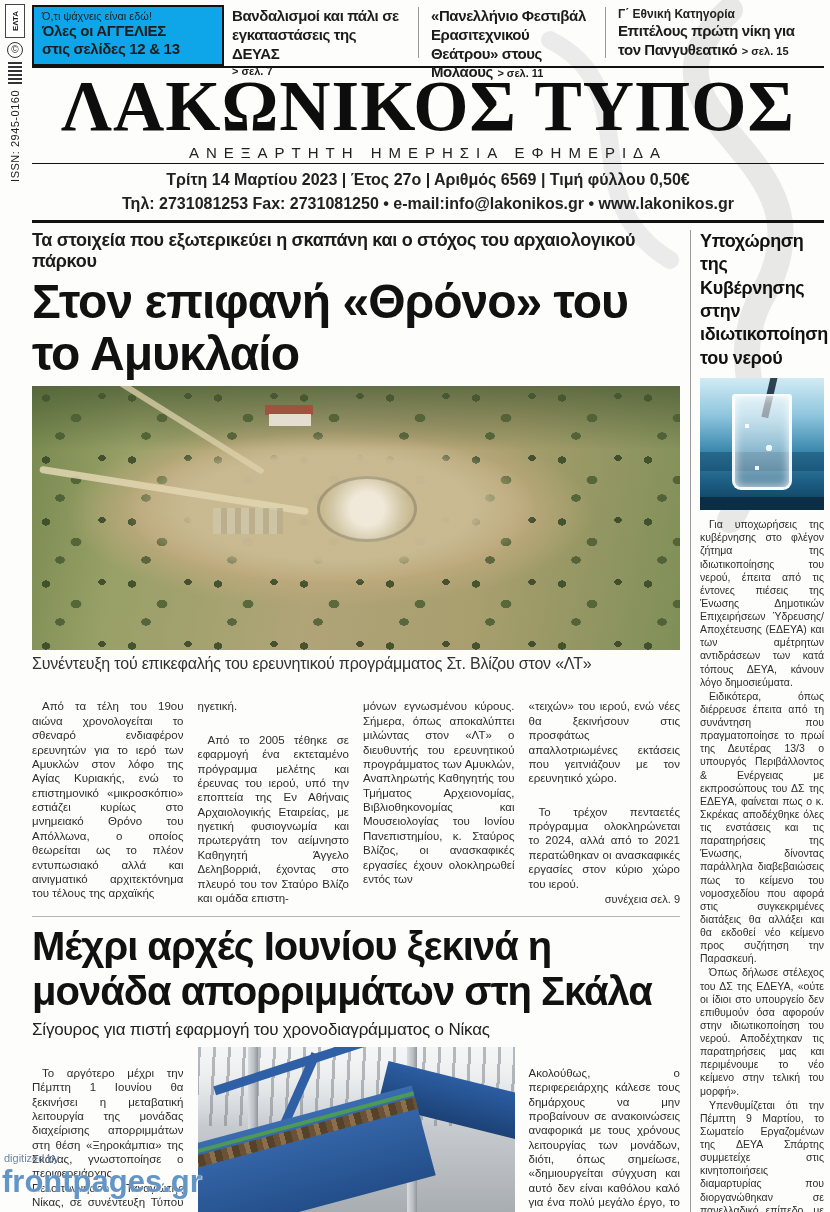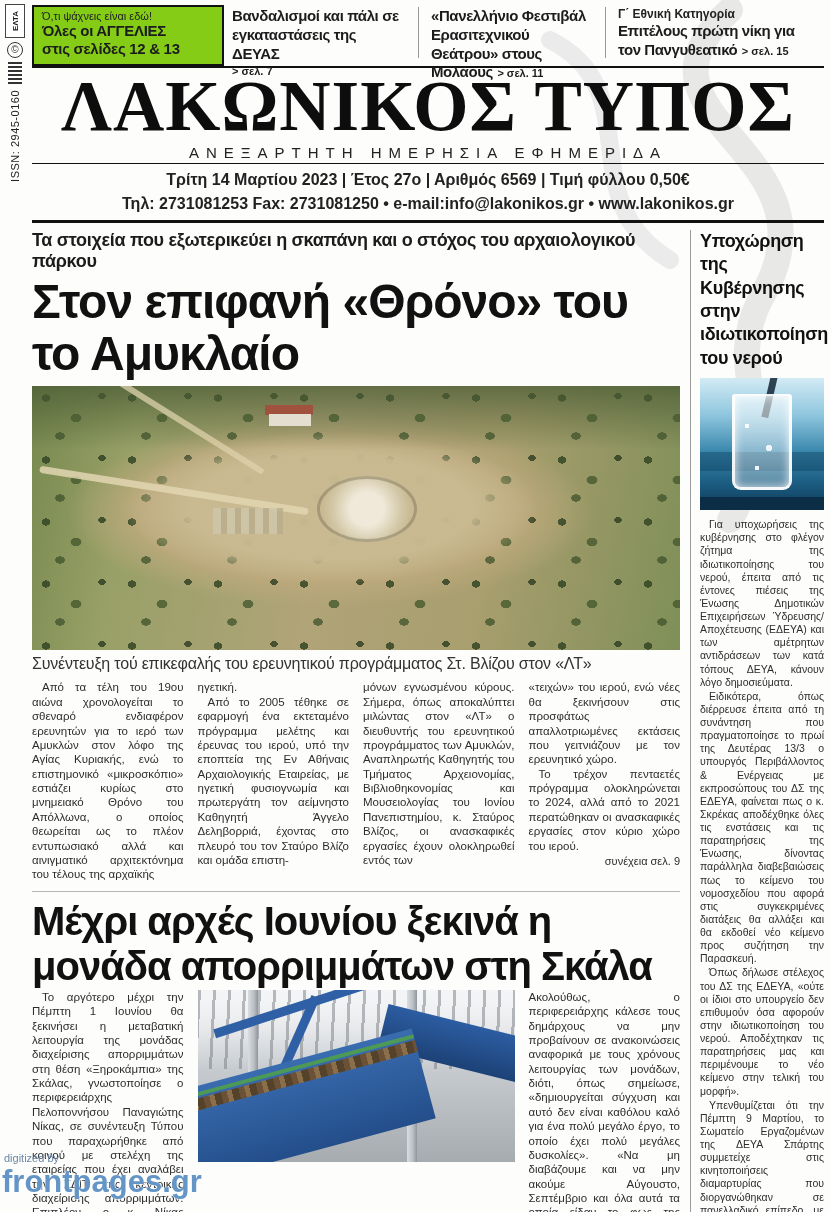--- a/index.html
+++ b/index.html
@@ -21,21 +21,21 @@
   .rail .bars { width:14px; height:22px; margin-bottom:6px;
           background:repeating-linear-gradient(#333 0 2px, #fff 2px 4px); }
   .rail .issn { writing-mode:vertical-rl; transform:rotate(180deg); font-size:11px; color:#222;
           letter-spacing:.5px; }
 
   .content { position:absolute; left:32px; top:0; width:792px; z-index:1; }
 
   
   .teasers { display:flex; align-items:stretch; height:66px; padding-top:5px; }
   .tease { padding:2px 8px 12px 8px; }
-  .tease-box { border:2px solid #111; width:192px; padding:3px 8px; background:#84cc16; }
+  .tease-box { border:2px solid #111; width:192px; padding:3px 8px; background:#0ea5e9; }
   .tease-box .l1 { font-size:11px; color:#222; }
   .tease-box .l2 { font-size:15px; font-weight:bold; letter-spacing:-.3px; line-height:1.2; }
   .t2 { width:190px; } .t3 { width:178px; } .t4 { flex:1; }
   .tease .txt { font-size:15px; font-weight:bold; letter-spacing:-.4px; line-height:1.25; }
   .tease .kick { font-size:12px; color:#222; margin-bottom:1px;font-weight:bold; }
   .pgref { font-size:11px; font-weight:bold; white-space:nowrap; }
   .t2 .pgref { display:block; text-align:left; margin-top:2px; }
   .tdiv { width:1px; background:#999; margin:2px 4px 8px 4px; }
 
   
@@ -53,21 +53,21 @@
 
   
   .kicker { font-size:18px; font-weight:bold; letter-spacing:-.3px; }
   .headline1 { font-size:48px; font-weight:800; letter-spacing:-1px; line-height:1.09;
                margin-top:4px; color:#111; }
   .headline2 { font-size:40px; font-weight:800; letter-spacing:-1px; line-height:1.14; color:#111; }
   .deck { font-size:17px; color:#222; margin:5px 0 7px; letter-spacing:-.2px; }
   .caption { font-size:16px; color:#333; letter-spacing:-.2px; margin:5px 0 7px; }
   .bodycols { display:flex; gap:14px; }
   .bcol { flex:1; font-size:11.5px; line-height:1.25; color:#2d2d2d; text-align:justify; }
-  .bcol p { text-indent:10px; }
+  .bcol p { text-indent:10px;margin-top:19px; }
   .bcol p.cont { text-indent:0; }
   .more { text-align:right; font-size:11px; color:#2d2d2d; margin-top:2px; }
   .artrule { border:none; border-top:1px solid #b5b5b5; margin:9px 0 7px; }
 
   
   .photo-lead { position:relative; width:648px; height:264px; margin-top:6px; overflow:hidden;
     background:
       radial-gradient(ellipse 52% 46% at 46% 48%, #c6b487 0%, #bca97c 55%, rgba(188,169,124,0) 78%),
       linear-gradient(100deg,#77894f 0%, #98a067 16%, #b0a478 45%, #a89e6e 70%, #7f8f58 100%); }
   .photo-lead .speck { position:absolute; inset:0;
@@ -232,20 +232,21 @@
               <p>Το τρέχον πενταετές πρόγραμμα ολοκληρώνεται το 2024, αλλά από το 2021 περατώθηκαν οι ανασκαφικές εργασίες στον κύριο χώρο του ιερού.</p>
               <div class="more">συνέχεια σελ. 9</div>
             </div>
           </div>
         </article>
 
         <hr class="artrule">
 
         <article>
           <h2 class="headline2">Μέχρι αρχές Ιουνίου ξεκινά η μονάδα απορριμμάτων στη Σκάλα</h2>
+          <div class="deck">Σίγουρος για πιστή εφαρμογή του χρονοδιαγράμματος ο Νίκας</div>
 
           <div class="grid2">
             <div class="bcol c1">
               <p>Το αργότερο μέχρι την Πέμπτη 1 Ιουνίου θα ξεκινήσει η μεταβατική λειτουργία της μονάδας διαχείρισης απορριμμάτων στη θέση «Ξηροκάμπια» της Σκάλας, γνωστοποίησε ο περιφερειάρχης Πελοποννήσου Παναγιώτης Νίκας, σε συνέντευξη Τύπου που παραχωρήθηκε από κοινού με στελέχη της εταιρείας που έχει αναλάβει την ΣΔΙΤ της κεντρικής διαχείρισης απορριμμάτων. Επιπλέον, ο κ. Νίκας ανακοίνωσε πως και η μονάδα της Καλλιρρόης στη</p>
             </div>
 
             <div class="ph photo-waste">
               <div class="roof"></div>
               <div class="col" style="left:16%;"></div>
               <div class="col" style="left:66%;"></div>

